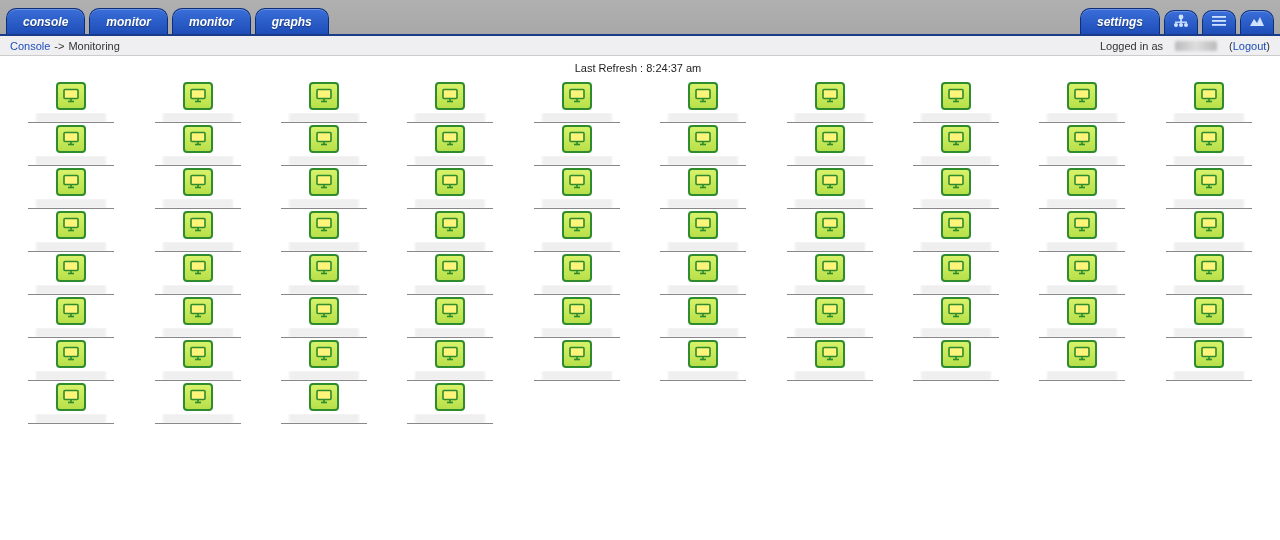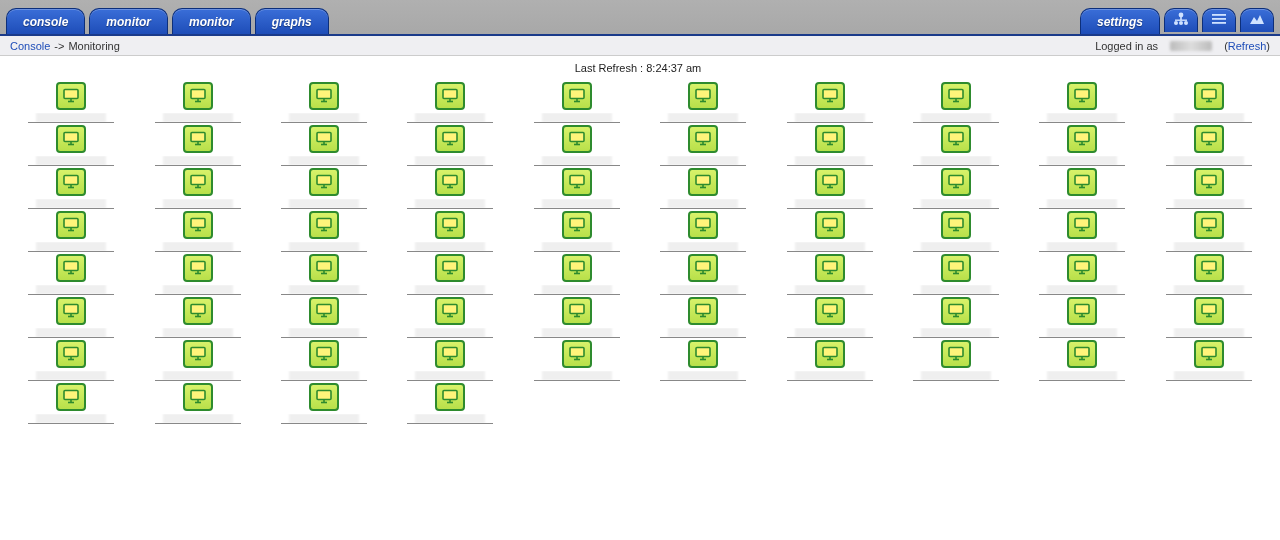--- a/index.html
+++ b/index.html
@@ -10,21 +10,21 @@
     width: 100%;
     height: 36px;
     background: linear-gradient(#b0b0b0, #a8a8a8);
     border-bottom: 2px solid #1a3a8a;
     display: flex;
     align-items: flex-end;
     padding: 0 6px;
     position: relative;
   }
   .tabs-left { display: flex; gap: 4px; }
-  .tabs-right { display: flex; gap: 4px; margin-left: auto; }
+  .tabs-right { display: flex; gap: 4px; margin-left: auto; align-items: flex-end; }
   .tab {
     background: linear-gradient(#3a6ed8, #1e4db8);
     color: #fff;
     font-weight: bold;
     font-size: 12px;
     font-style: italic;
     padding: 6px 16px 5px 16px;
     border-top-left-radius: 10px;
     border-top-right-radius: 10px;
     border: 1px solid #0d2f7a;
@@ -172,21 +172,21 @@
   </div>
 </div>
 
 <div class="subbar">
   <a href="#">Console</a>
   <span class="crumb-sep">-&gt;</span>
   <span>Monitoring</span>
   <div class="right">
     <span>Logged in as</span>
     <span class="user-blur"></span>
-    <span>(<a href="#">Refresh</a>)</span>
+    <span>(<a href="#">Logout</a>)</span>
   </div>
 </div>
 
 <div class="refresh-line">
   <span>Last Refresh : </span><span>8:24:37 am</span>
 </div>
 
 <div class="grid" id="host-grid">
     <div class="host">
       <div class="mon-icon">

